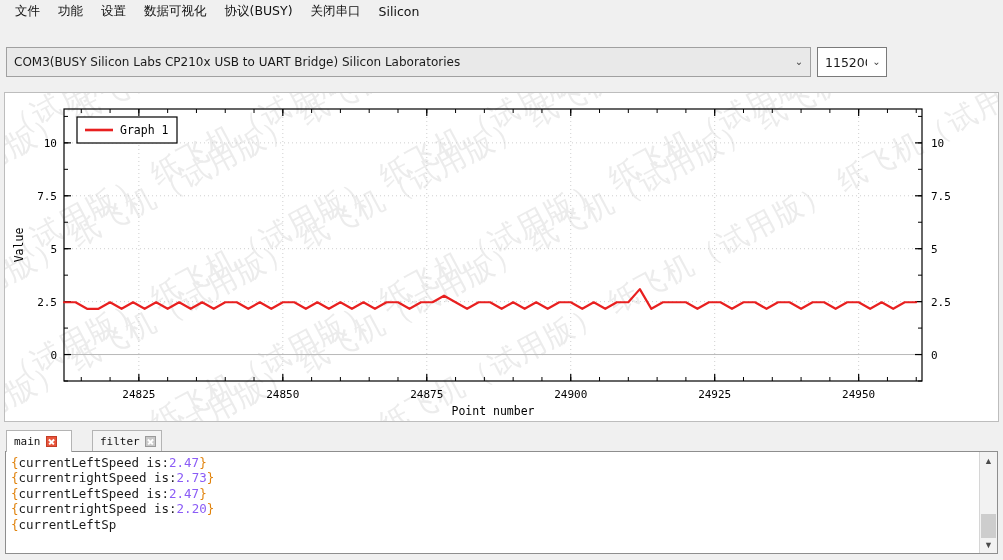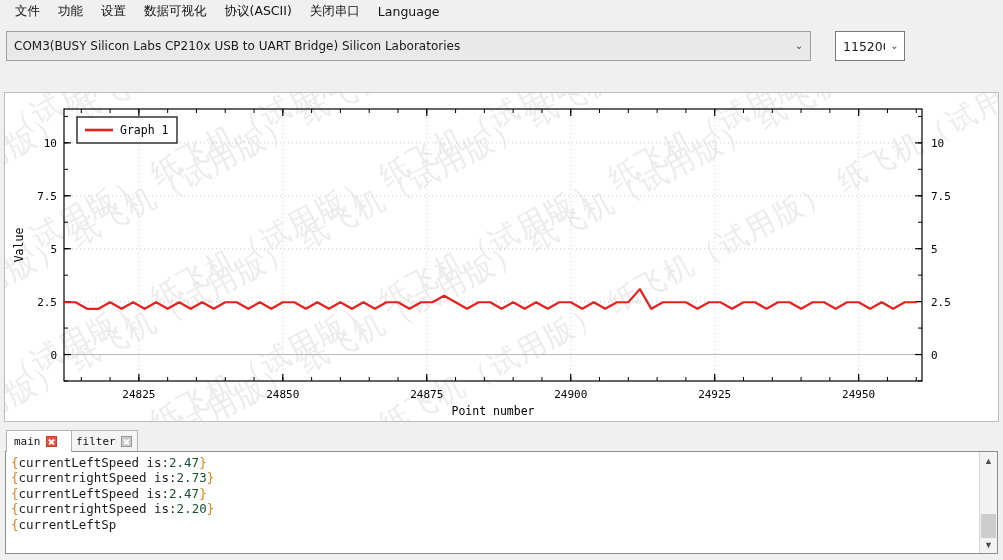--- a/index.html
+++ b/index.html
@@ -19,22 +19,22 @@
     padding-left:6px;box-sizing:border-box;
   }
   .menu-item{
     font-size:12.5px;color:#111;padding:2px 9px;white-space:nowrap;
     font-family:"DejaVu Sans","Liberation Sans",sans-serif;
     cursor:default;
   }
 
   
   .toolbar{
-    position:absolute;left:0;top:27px;width:1003px;height:38px;
-    display:flex;align-items:center;gap:24px;padding:0 6px;
+    position:absolute;left:0;top:43px;width:1003px;height:38px;
+    display:flex;align-items:center;gap:6px;padding:0 6px;
     box-sizing:border-box;
   }
   .combo{
     position:relative;height:30px;border:1px solid #a0a0a0;
     background:#e9e9e9;display:flex;align-items:center;
     box-sizing:border-box;font-size:12.5px;color:#1a1a1a;
   }
   .combo .lbl{padding-left:7px;white-space:nowrap;overflow:hidden;
     font-family:"DejaVu Sans","Liberation Sans",sans-serif;font-size:12px;}
   .combo .arrow{
@@ -104,21 +104,21 @@
     background:#fff;border:1px solid #8e8e8e;box-sizing:border-box;
     overflow:hidden;
   }
   .console-inner{
     position:absolute;left:0;top:0;right:17px;bottom:0;padding:3px 5px;
     font-family:"DejaVu Sans Mono","Liberation Mono",monospace;
     font-size:12.5px;line-height:15.4px;color:#1b1b1b;
   }
   .ln{white-space:pre;}
   .brace{color:#e0820b;}
-  .num{color:#14532d;}
+  .num{color:#8b5cf6;}
   .scrollbar{
     position:absolute;right:0;top:0;width:17px;bottom:0;background:#f2f2f2;
     border-left:1px solid #d6d6d6;
   }
   .sb-arrow{
     position:absolute;left:0;width:17px;height:17px;
     display:flex;align-items:center;justify-content:center;
     font-size:9px;color:#4a4a4a;
   }
   .sb-arrow.up{top:0;}
@@ -131,23 +131,23 @@
 </head>
 <body>
 
 <div class="app">
 
   <div class="menubar">
     <div class="menu-item">文件</div>
     <div class="menu-item">功能</div>
     <div class="menu-item">设置</div>
     <div class="menu-item">数据可视化</div>
-    <div class="menu-item">协议(ASCII)</div>
+    <div class="menu-item">协议(BUSY)</div>
     <div class="menu-item">关闭串口</div>
-    <div class="menu-item">Language</div>
+    <div class="menu-item">Silicon</div>
   </div>
 
   <div class="toolbar">
     <div class="combo" id="port-combo">
       <span class="lbl">COM3(BUSY  Silicon Labs CP210x USB to UART Bridge) Silicon Laboratories</span>
       <span class="arrow">⌄</span>
     </div>
     <div class="combo" id="baud-combo">
       <span class="lbl">115200</span>
       <span class="arrow">⌄</span>
@@ -308,21 +308,21 @@
         <line x1="80" y1="37" x2="108" y2="37" stroke="#e82020" stroke-width="2.6"></line>
         <text x="115" y="41" font-size="11.5" font-family="&quot;DejaVu Sans Mono&quot;,&quot;Liberation Mono&quot;,monospace" fill="#000">Graph 1</text>
       </svg>
   </div>
 
   <div class="ctabstrip" id="console-tabstrip">
       <div class="tab active" style="left: 6px; width: 66px; height: 22px;">
         <span>main</span>
         <span class="closebox red"></span>
       </div>
-      <div class="tab" style="left: 68px; width: 70px; height: 22px;">
+      <div class="tab" style="left: 92px; width: 70px; height: 22px;">
         <span>filter</span>
         <span class="closebox"></span>
       </div>
     </div>
 
   <div class="console">
     <div class="console-inner" id="console-inner">
         <div class="ln"><span class="brace">{</span><span>currentLeftSpeed is:</span><span class="num">2.47</span><span class="brace">}</span></div>
         <div class="ln"><span class="brace">{</span><span>currentrightSpeed is:</span><span class="num">2.73</span><span class="brace">}</span></div>
         <div class="ln"><span class="brace">{</span><span>currentLeftSpeed is:</span><span class="num">2.47</span><span class="brace">}</span></div>

